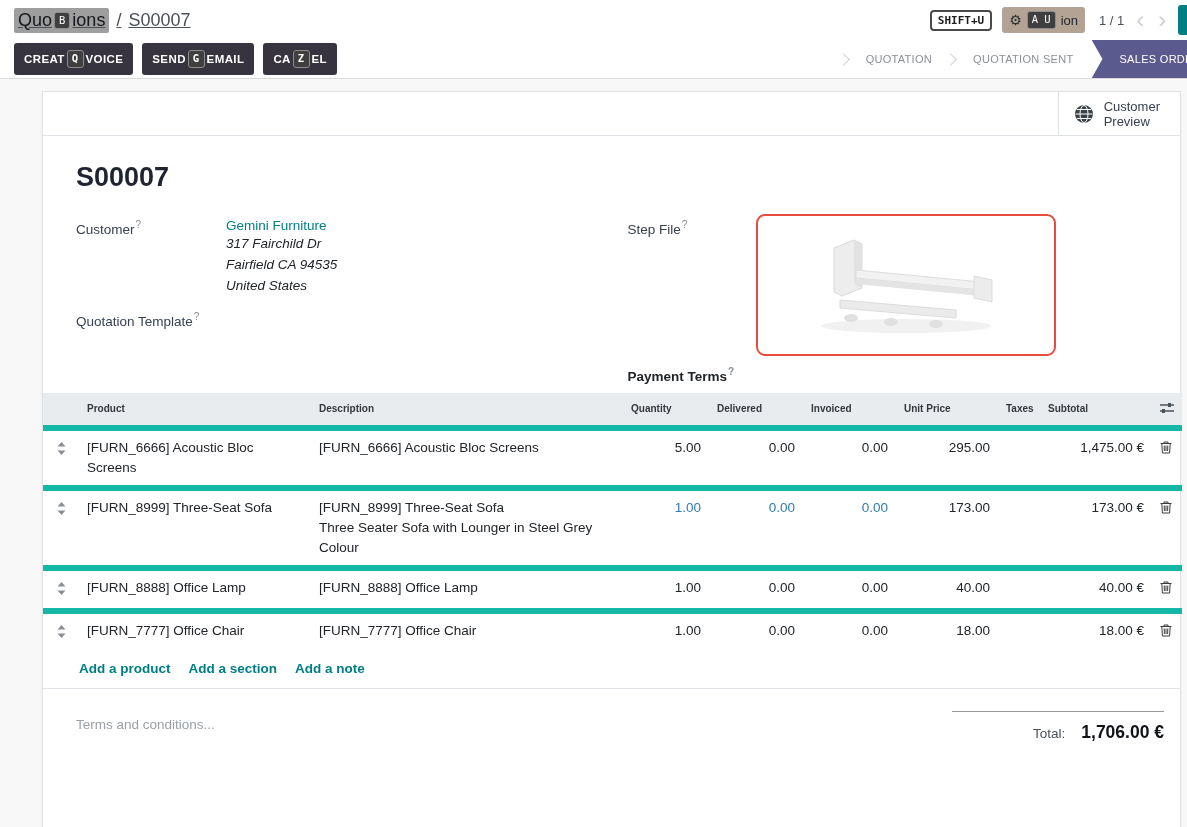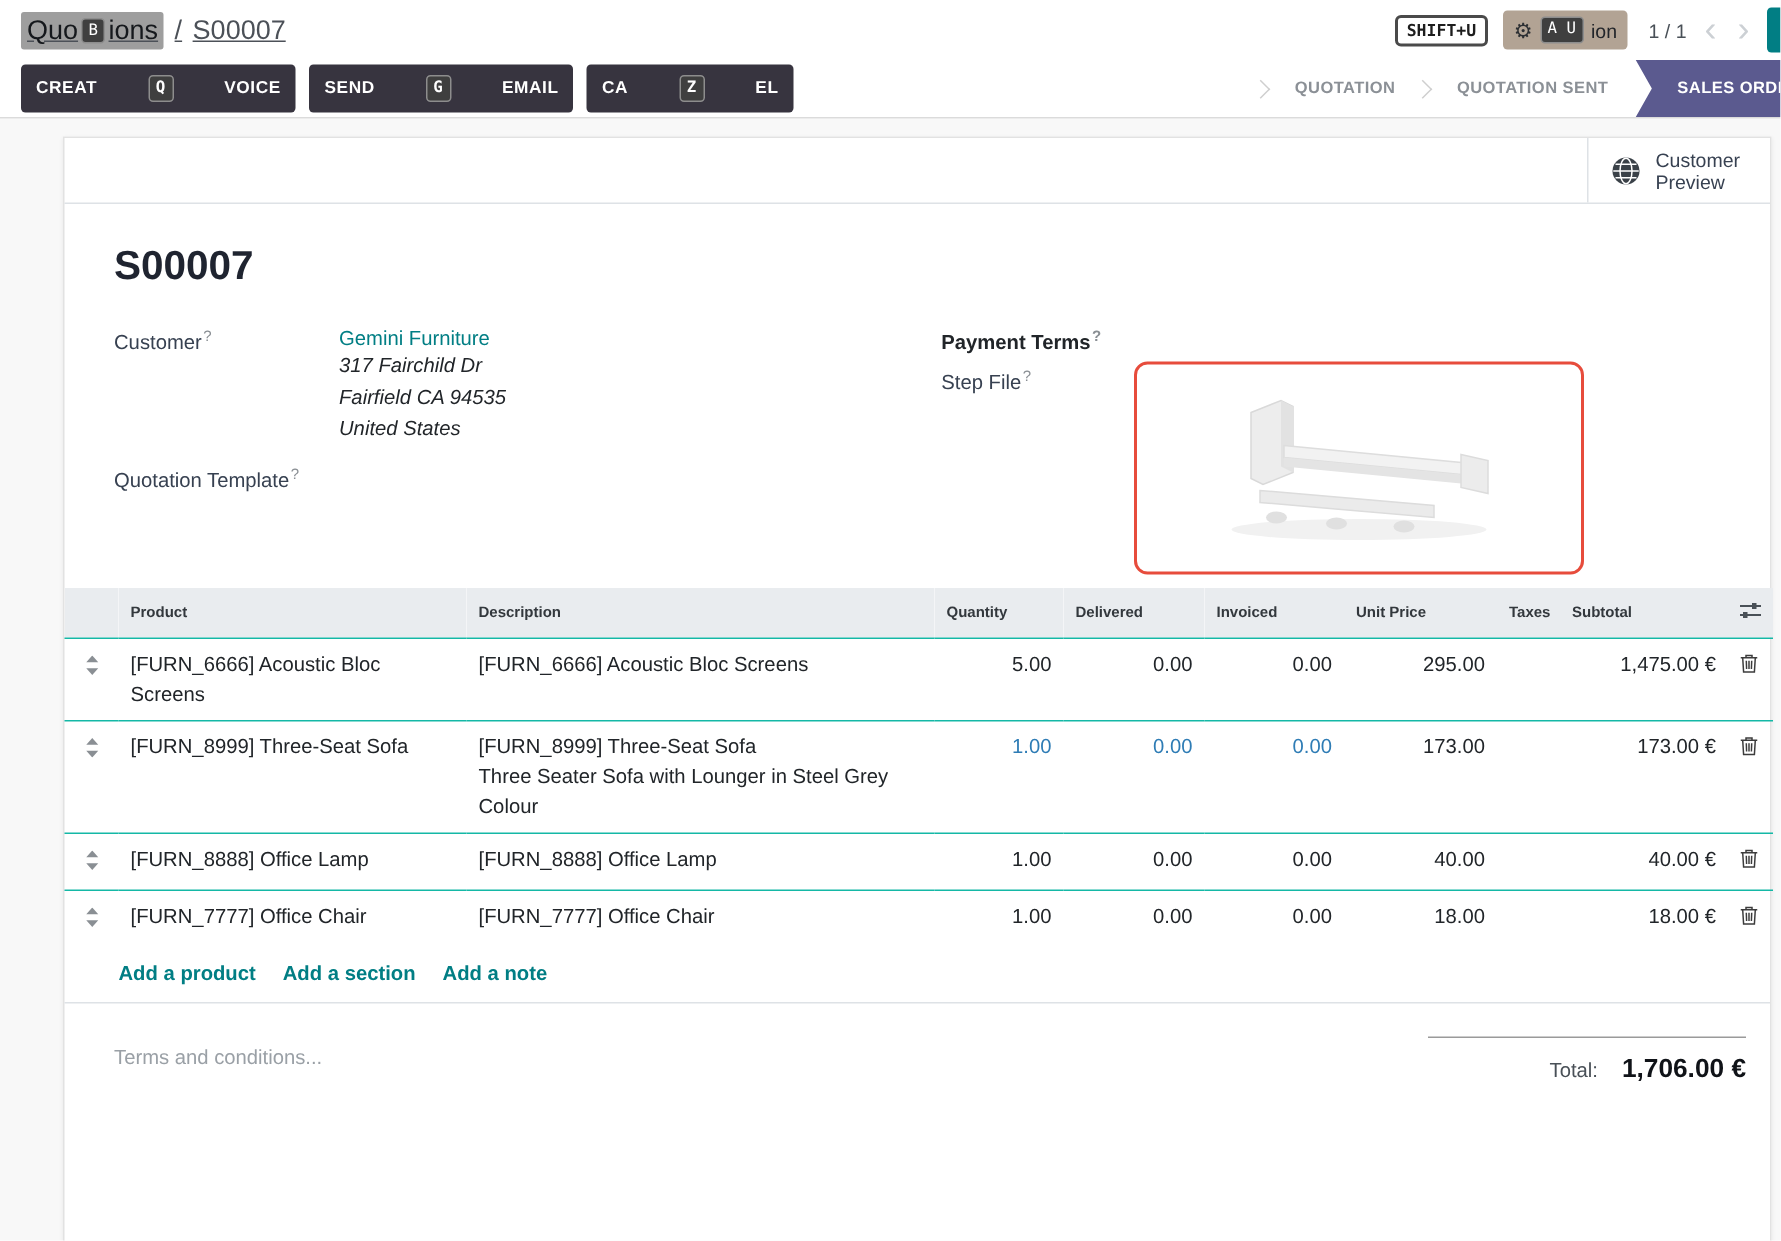--- a/index.html
+++ b/index.html
@@ -48,26 +48,26 @@
   .controlbar {
     height:39px; background:#fff; border-bottom:1px solid #dbdbdb;
     display:flex; align-items:center; justify-content:space-between;
     padding-left:14px; overflow:hidden;
   }
   .btn-group { display:flex; align-items:center; gap:9px; }
   .btn-dark {
     background:var(--dark-button-bg,#37343f); color:#fff; border:none; border-radius:3px;
     font-family:inherit; font-size:11.5px; font-weight:600; letter-spacing:.4px;
     padding:7px 10px; display:inline-flex; align-items:center; cursor:pointer;
-    text-transform:uppercase; white-space:nowrap;gap:32px;
+    text-transform:uppercase; white-space:nowrap;
   }
   .statusbar { display:flex; align-items:stretch; height:39px; margin-right:-26px; }
   .step {
     display:flex; align-items:center; padding:0 18px;
-    font-size:11px; font-weight:700; letter-spacing:.3px;
+    font-size:11px; font-weight:400; letter-spacing:.3px;
     color:#8b9096; white-space:nowrap; cursor:pointer;text-align:center;
   }
   .chevsep {
     width:9px; height:9px; border-top:1px solid #cfcfcf; border-right:1px solid #cfcfcf;
     transform:rotate(45deg); align-self:center; margin:0 0 0 -4px;
   }
   .step.active {
     background:var(--status-active-bg,#5b5a8f); color:#fff;
     clip-path:polygon(0 0,100% 0,100% 100%,0 100%,11px 50%);
     padding:0 12px 0 28px;
@@ -116,21 +116,21 @@
     margin-bottom:-1px;
   }
 
   
   table.lines { width:100%; border-collapse:collapse; table-layout:fixed; font-size:13.5px; }
   table.lines th {
     background:#e9ecef; padding:9px 8px; font-size:10px; font-weight:700; color:#33383d;
     text-align:left; white-space:nowrap; overflow:hidden;
   }
   table.lines td {
-    padding:7px 8px; border-top:1px solid #14b8a6; vertical-align:top;
+    padding:7px 8px; border-top:6px solid #14b8a6; vertical-align:top;
     line-height:20px; overflow:hidden;
   }
   th.num, td.num { text-align:right; }
   td.blue-num { color:var(--highlight-number,#2e7cb5); }
   .handle-cell { text-align:center; padding-top:10px !important; cursor:grab; }
   .trash-cell { padding-top:9px !important; cursor:pointer; }
   .icon-th { text-align:right; padding-right:10px; cursor:pointer; }
 
   .addlinks {
     display:flex; gap:18px; padding:10px 33px 12px 36px;
@@ -235,41 +235,41 @@
             </span>
           </div>
           <div class="frow qt-row">
             <span class="flabel"><span>Quotation Template</span><sup class="help">?</sup></span>
             <span class="fvalue"></span>
           </div>
         </div>
 
         <div class="fcol right">
           <div class="frow">
-            <span class="flabel bold"><span>Payment Terms</span><sup class="help">?</sup></span>
-            <span class="fvalue"></span>
-          </div>
-          <div class="frow">
             <span class="flabel"><span>Step File</span><sup class="help">?</sup></span>
             <span class="fvalue">
               <div class="stepfile-box">
                 <svg width="220" height="110" viewBox="0 0 220 110">
                   <ellipse cx="110" cy="96" rx="85" ry="7" fill="#f1f1f1"></ellipse>
                   <polygon points="38,18 58,10 66,14 66,58 46,66 38,62" fill="#ededed" stroke="#d9d9d9"></polygon>
                   <polygon points="58,10 66,14 66,58 58,54" fill="#e2e2e2"></polygon>
                   <polygon points="60,40 185,52 185,60 60,48" fill="#f2f2f2" stroke="#dddddd"></polygon>
                   <polygon points="60,48 185,60 185,66 60,54" fill="#e4e4e4"></polygon>
                   <polygon points="178,46 196,50 196,72 178,68" fill="#ececec" stroke="#dcdcdc"></polygon>
                   <polygon points="44,70 160,80 160,88 44,78" fill="#ebebeb" stroke="#dcdcdc"></polygon>
                   <ellipse cx="55" cy="88" rx="7" ry="4" fill="#e0e0e0"></ellipse>
                   <ellipse cx="95" cy="92" rx="7" ry="4" fill="#e0e0e0"></ellipse>
                   <ellipse cx="140" cy="94" rx="7" ry="4" fill="#e0e0e0"></ellipse>
                 </svg>
               </div>
             </span>
+          </div>
+          <div class="frow">
+            <span class="flabel bold"><span>Payment Terms</span><sup class="help">?</sup></span>
+            <span class="fvalue"></span>
           </div>
         </div>
       </div>
     </div>
 
 
     <table class="lines">
       <colgroup>
         <col style="width:36px">
           <col style="width:232px">

